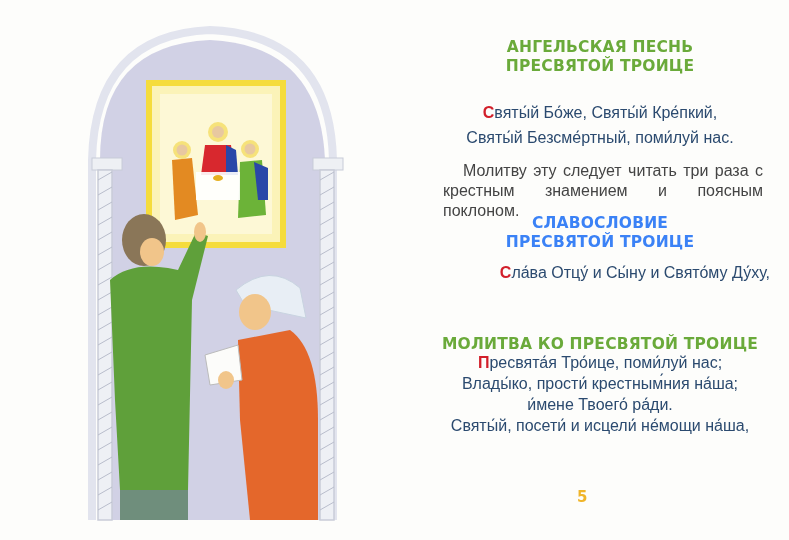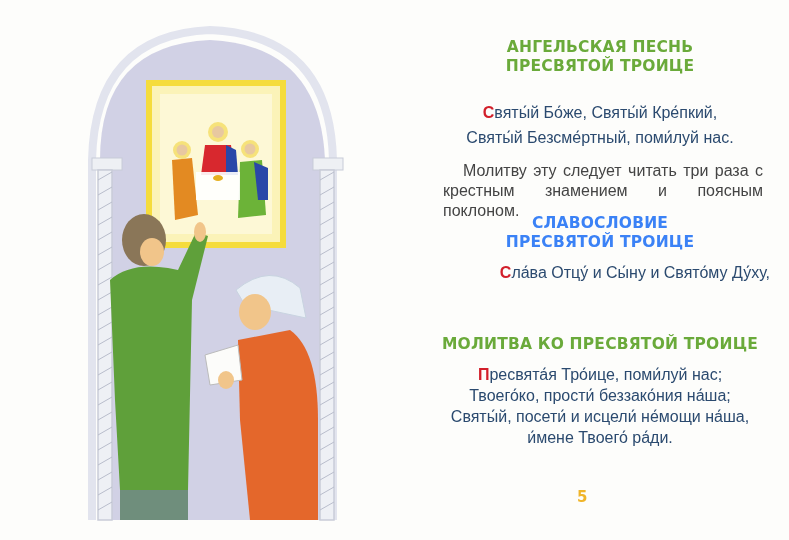--- a/index.html
+++ b/index.html
@@ -117,21 +117,21 @@
     <div>СЛАВОСЛОВИЕ</div>
     <div>ПРЕСВЯТОЙ ТРОИЦЕ</div>
   </div>
   <div class="prayer" style="position:absolute; top:260px; left:0; width:340px; line-height:25px;text-align:right;">
     <span class="line"><span class="cap">С</span><span>ла́ва Отцу́ и Сы́ну и Свято́му Ду́ху,</span></span>
   </div>
 
   <div class="heading green" style="position:absolute; top:320px; left:0; width:340px;margin-top:15px;">
     <div>МОЛИТВА КО ПРЕСВЯТОЙ ТРОИЦЕ</div>
   </div>
-  <div class="prayer" style="position:absolute; top:352px; left:0; width:340px; line-height:21px;margin-top:12px;">
+  <div class="prayer" style="position:absolute; top:352px; left:0; width:340px; line-height:21px;">
     <span class="line"><span class="cap">П</span><span>ресвята́я Тро́ице, поми́луй нас;</span></span>
-    <span class="line">Твоего́ко, прости́ беззако́ния на́ша;</span>
+    <span class="line">Влады́ко, прости́ крестным́ния на́ша;</span>
+    <span class="line">и́мене Твоего́ ра́ди.</span>
     <span class="line">Святы́й, посети́ и исцели́ не́мощи на́ша,</span>
-    <span class="line">и́мене Твоего́ ра́ди.</span>
   </div>
 </div>
 
 <div class="page-num">5</div>
 
 </body></html>

